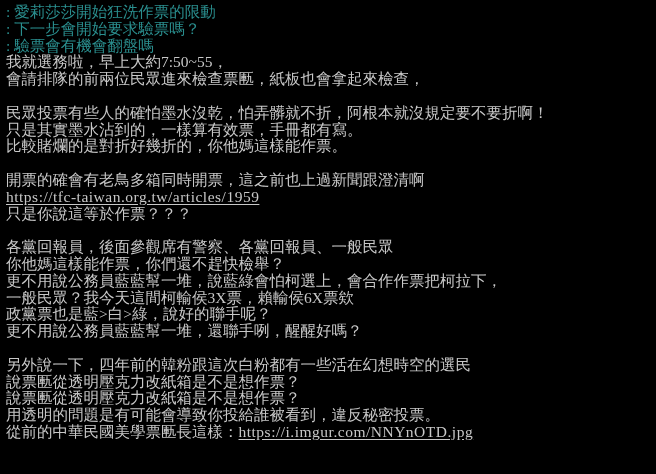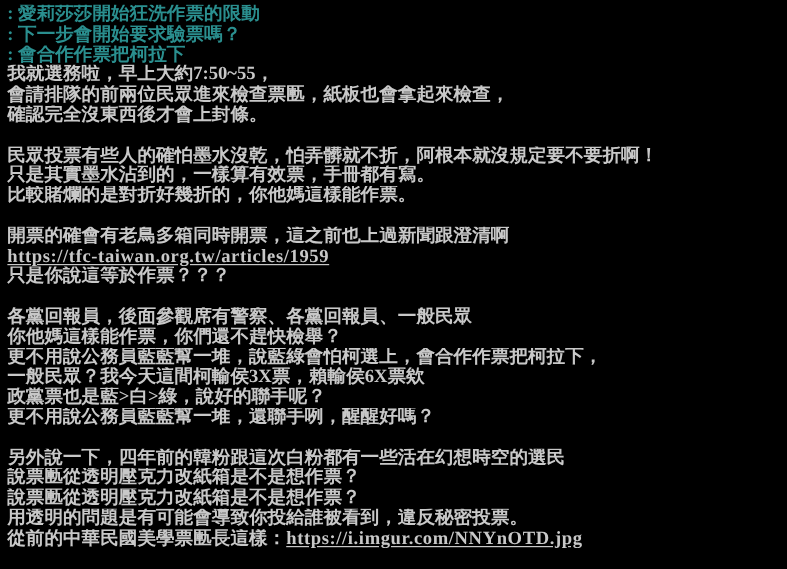--- a/index.html
+++ b/index.html
@@ -17,21 +17,20 @@
     width: 656px;
     height: 474px;
     box-sizing: border-box;
     padding: 4px 0 0 6px;
     background: var(--bg);
     overflow: hidden;
     font-family: "Liberation Serif", "DejaVu Serif", serif;
     font-size: 15.5px;
     line-height: 16.8px;
     color: var(--text);
-    font-weight: bold;
   }
   .line {
     height: 16.8px;
     white-space: pre;
     overflow: hidden;
   }
   .line.quote span {
     color: var(--quote);
   }
   .line a {
@@ -45,24 +44,23 @@
     margin-top: 20px;
   }
 </style>
 </head>
 <body>
 
 <div class="screen">
   <div id="post-lines">
       <div class="line quote"><span>: 愛莉莎莎開始狂洗作票的限動</span></div>
       <div class="line quote"><span>: 下一步會開始要求驗票嗎？</span></div>
-      <div class="line quote"><span>: 會合作作票把柯拉下</span></div>
+      <div class="line quote"><span>: 驗票會有機會翻盤嗎</span></div>
       <div class="line text"><span>我就選務啦，早上大約7:50~55，</span></div>
       <div class="line text"><span>會請排隊的前兩位民眾進來檢查票匭，紙板也會拿起來檢查，</span></div>
-      <div class="line text"><span>確認完全沒東西後才會上封條。</span></div>
       <div class="line blank">&nbsp;</div>
       <div class="line text"><span>民眾投票有些人的確怕墨水沒乾，怕弄髒就不折，阿根本就沒規定要不要折啊！</span></div>
       <div class="line text"><span>只是其實墨水沾到的，一樣算有效票，手冊都有寫。</span></div>
       <div class="line text"><span>比較賭爛的是對折好幾折的，你他媽這樣能作票。</span></div>
       <div class="line blank">&nbsp;</div>
       <div class="line text"><span>開票的確會有老鳥多箱同時開票，這之前也上過新聞跟澄清啊</span></div>
       <div class="line link"><a href="#">https://tfc-taiwan.org.tw/articles/1959</a></div>
       <div class="line text"><span>只是你說這等於作票？？？</span></div>
       <div class="line blank">&nbsp;</div>
       <div class="line text"><span>各黨回報員，後面參觀席有警察、各黨回報員、一般民眾</span></div>

